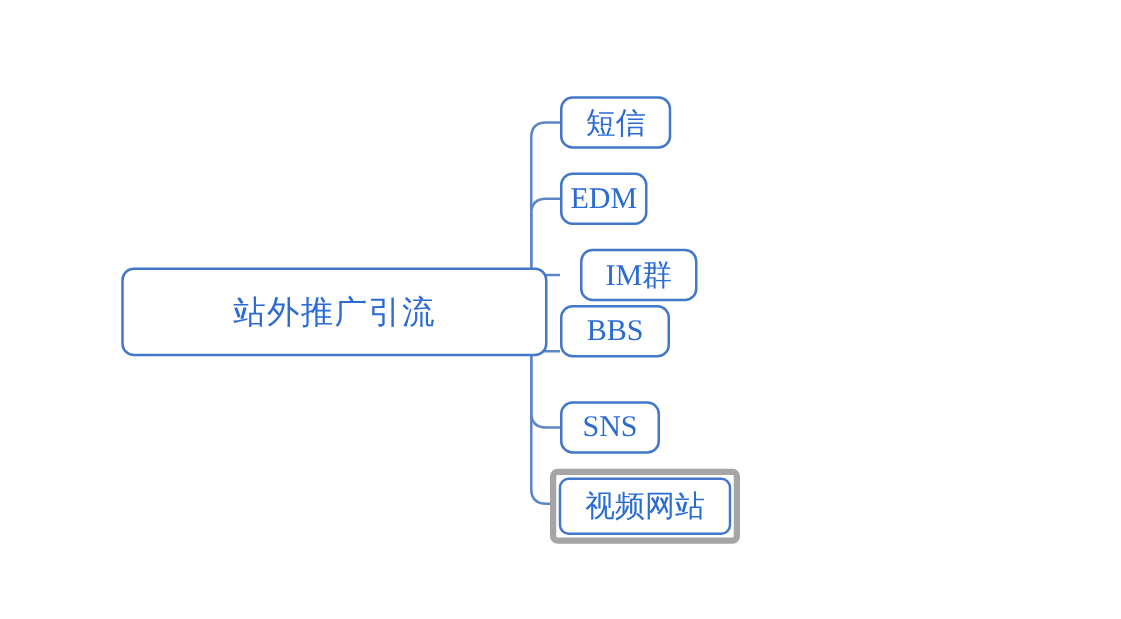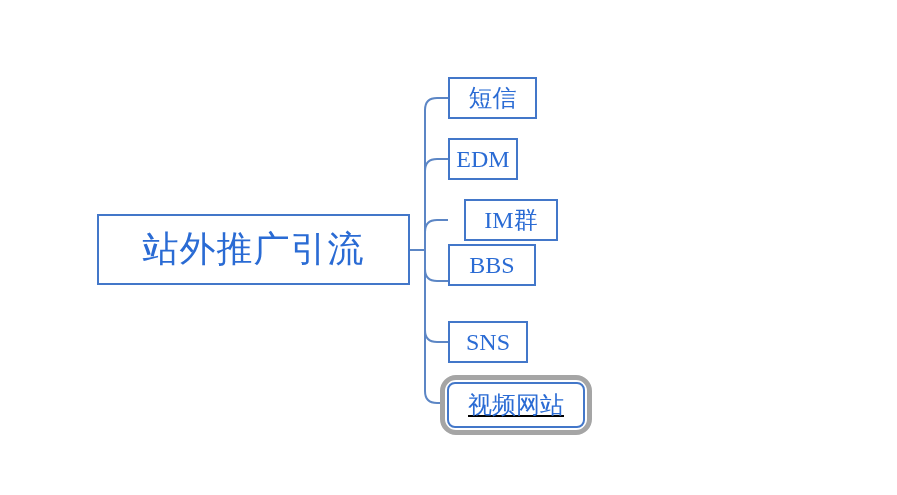--- a/index.html
+++ b/index.html
@@ -20,57 +20,56 @@
     left: 0;
     top: 0;
     width: 897px;
     height: 495px;
   }
   .node {
     position: absolute;
     box-sizing: border-box;
     background: #ffffff;
     border: 2px solid #4377c9;
-    border-radius: 0;
+    border-radius: 10px;
     display: flex;
     align-items: center;
     justify-content: center;
     color: #2a6bd4;
     white-space: nowrap;
     cursor: default;
   }
   .root-node {
     left: 97px;
     top: 214px;
-    width: 313px;
+    width: 341px;
     height: 71px;
-    font-size: 36px;
+    font-size: 26px;
     letter-spacing: 1px;
   }
   .child-node {
     height: 42px;
     font-size: 24px;
   }
   .n-sms   { left: 448px; top: 77px;  width: 89px; }
   .n-edm   { left: 448px; top: 138px; width: 70px; }
   .n-im    { left: 464px; top: 199px; width: 94px; }
   .n-bbs   { left: 448px; top: 244px; width: 88px; justify-content: center; }
   .n-sns   { left: 448px; top: 321px; width: 80px; }
   .selection-frame {
     position: absolute;
     left: 440px;
     top: 375px;
     width: 152px;
     height: 60px;
     box-sizing: border-box;
     border: 5px solid #a5a5a5;
-    border-radius: 16px;
+    border-radius: 6px;
     padding: 2px;
     background: #ffffff;
-    text-decoration: underline;
   }
   .selection-frame .node-inner {
     box-sizing: border-box;
     width: 100%;
     height: 100%;
     background: #ffffff;
     border: 2px solid #4377c9;
     border-radius: 8px;
     display: flex;
     align-items: center;

